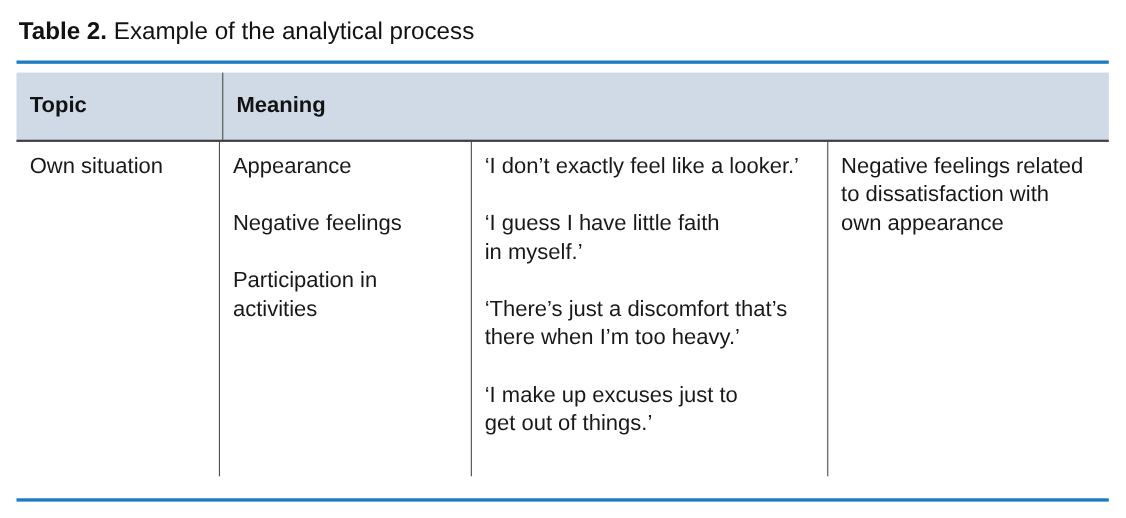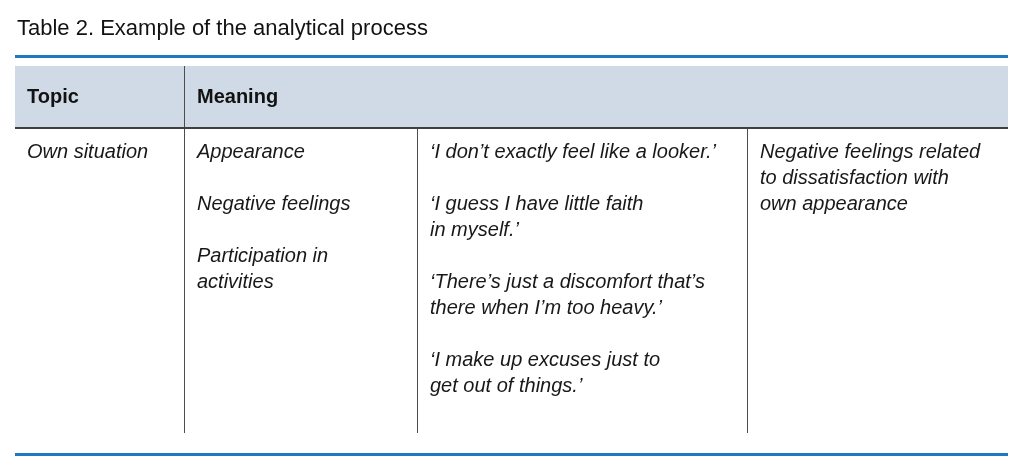--- a/index.html
+++ b/index.html
@@ -18,21 +18,21 @@
   }
   .caption {
     position: absolute;
     left: 17px;
     top: 13px;
     font-size: 22px;
     line-height: 30px;
     color: #121212;
   }
   .caption-label {
-    font-weight: 400;
+    font-weight: 700;
     margin-top: 42px;
   }
   .rule {
     position: absolute;
     left: 15px;
     width: 993px;
     height: 3px;
     background: #1b7ac0;
   }
   .rule-top { top: 55px; }
@@ -54,21 +54,21 @@
   .tbody {
     display: flex;
     height: 304px;
     box-sizing: border-box;
   }
   .cell {
     box-sizing: border-box;
     padding-left: 12px;
     padding-right: 10px;
   }
-  .c1 { width: 170px; }
+  .c1 { width: 188px; }
   .c2 { width: 330px; }
   .c3 { width: 233px; }
   .c4 { width: 260px; }
   .divider-right { border-right: 1px solid #4d4d4d; }
 
   .th {
     display: flex;
     align-items: center;
     font-weight: 700;
     font-size: 20px;
@@ -76,21 +76,20 @@
   }
   .td {
     padding-top: 9px;
     font-size: 20px;
     line-height: 26px;
     color: #181818;
   }
   .td p {
     margin: 0 0 26px 0;
     white-space: pre-line;
-    font-style: italic;
   }
   .td p:last-child { margin-bottom: 0; }
 </style>
 </head>
 <body>
 
 <div class="page">
 
   <div class="caption">
     <span class="caption-label">Table 2.</span><span class="caption-text"> Example of the analytical process</span>

